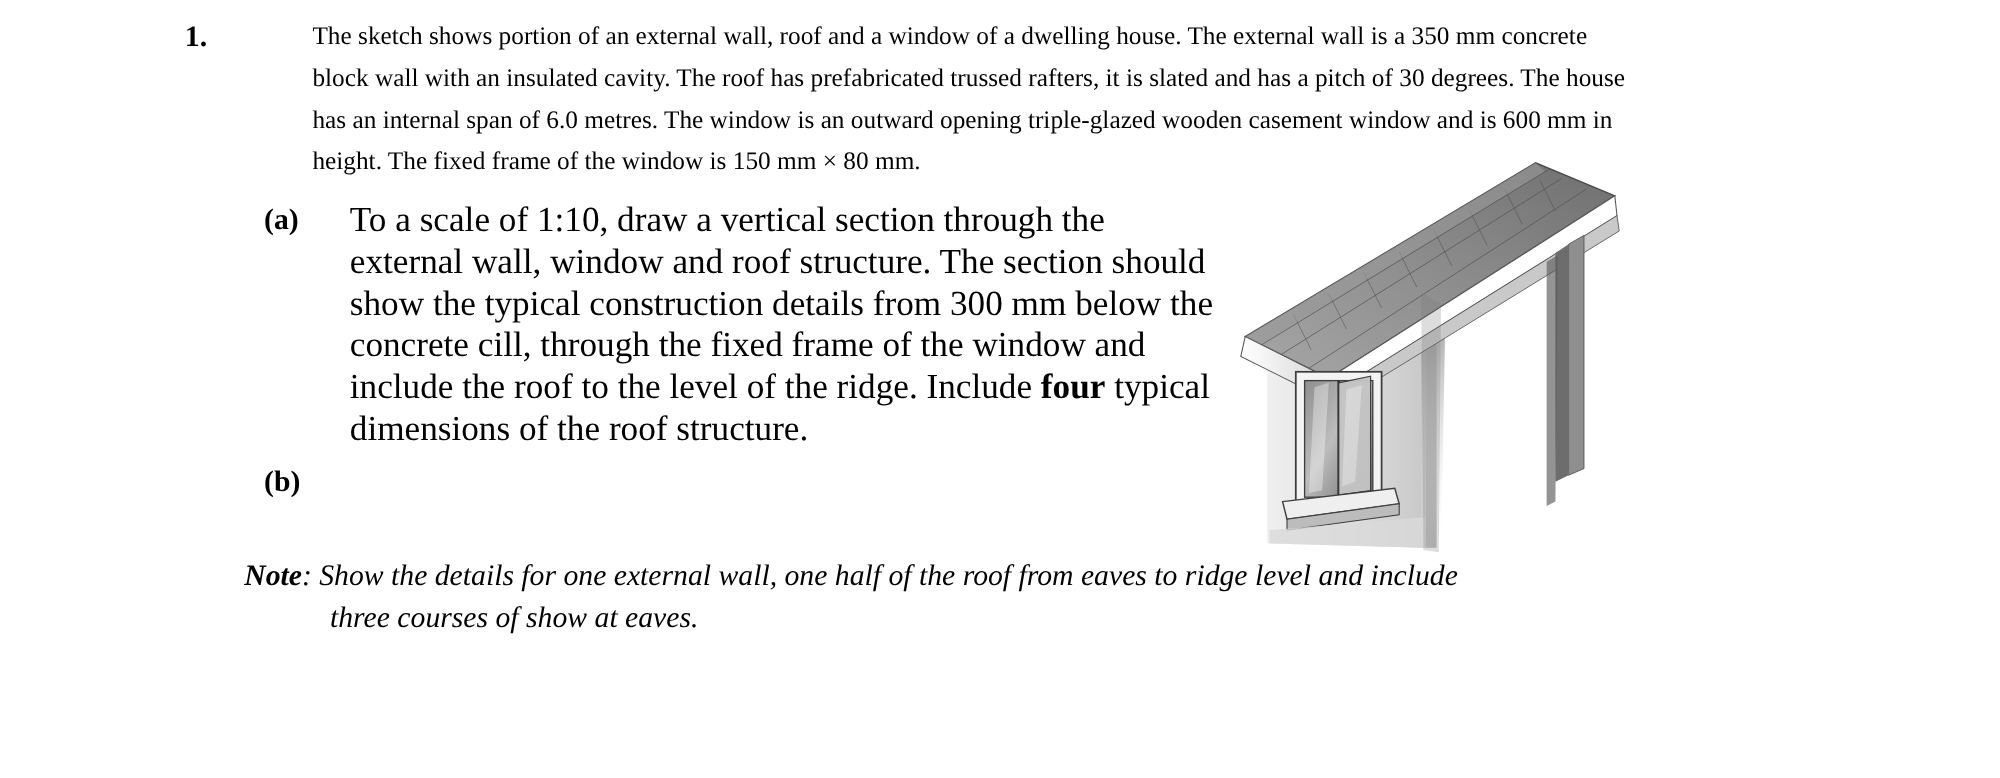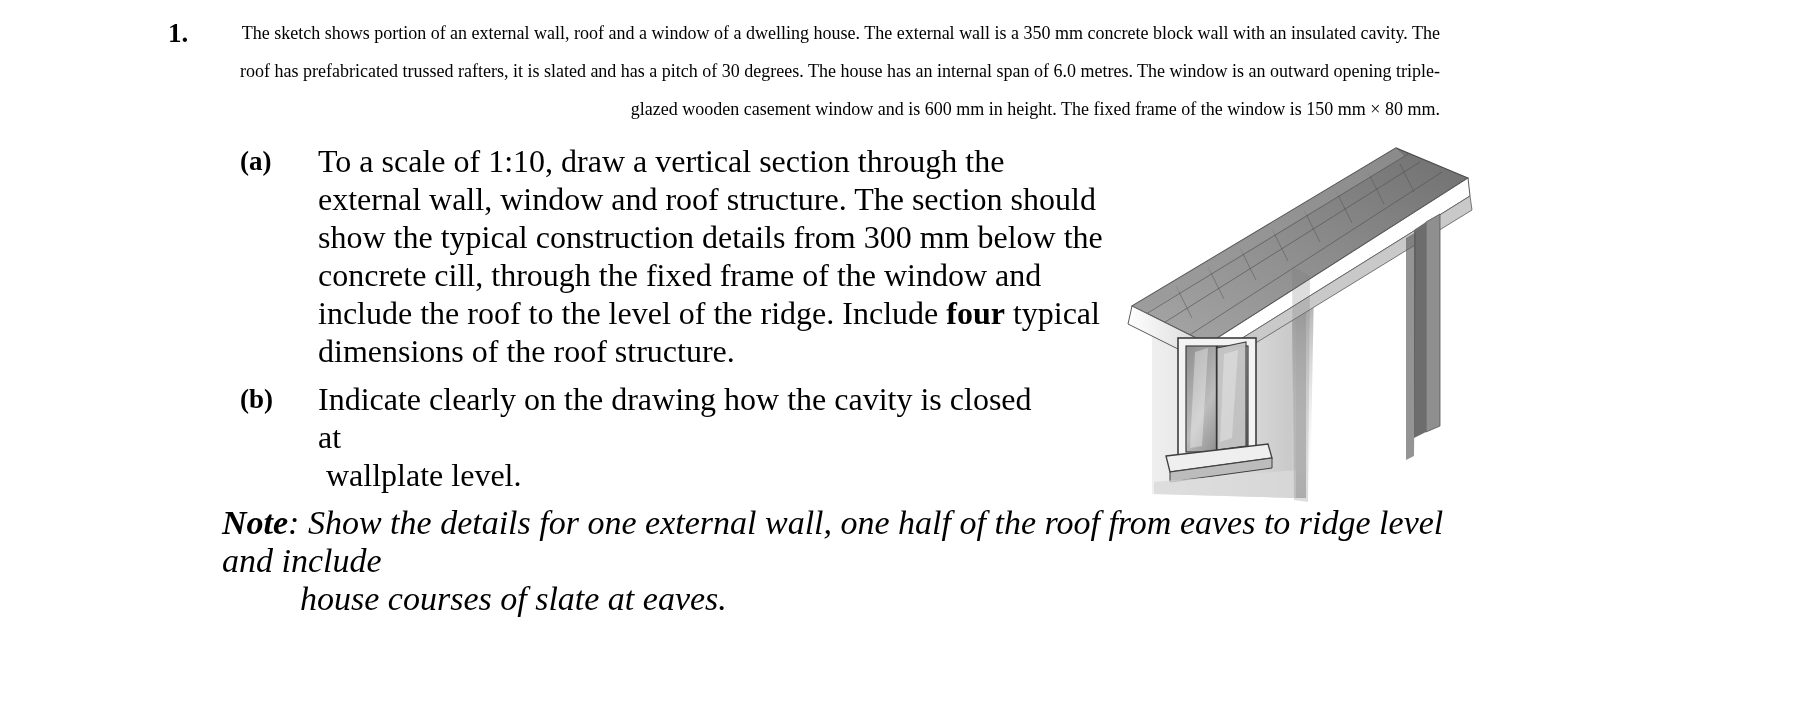--- a/index.html
+++ b/index.html
@@ -35,24 +35,25 @@
   }
   .q-number {
     width: 72px;
     flex: 0 0 72px;
     font-weight: bold;
     font-size: 27px;
     line-height: 38px;
   }
   .q-intro {
     flex: 1 1 auto;
-    font-size: 18px;
-    line-height: 38px;
-    text-align: right;
+    font-size: 23px;
+    line-height: 38px;
+    text-align: left;
     max-width: 1200px;
+    margin-left: 44px;
   }
 
   .parts {
     margin-top: 14px;
     padding-left: 72px;
   }
   .part {
     display: flex;
     align-items: flex-start;
     margin-bottom: 10px;
@@ -77,21 +78,21 @@
     padding-left: 8px;
     display: block;
   }
 
   .note {
     position: absolute;
     left: 222px;
     top: 504px;
     width: 1230px;
     font-style: italic;
-    font-size: 34px;
+    font-size: 27px;
     line-height: 38px;
   }
   .note-word {
     font-weight: bold;
     font-style: italic;
   }
   .note-indent {
     display: block;
     padding-left: 78px;
   }
@@ -121,32 +122,28 @@
 
     <div class="parts">
 
       <div class="part">
         <div class="part-label">(a)</div>
         <div class="part-text"><span>To a scale of 1:10, draw a vertical section through the external wall, window and roof structure.  The section should show the typical construction details from 300 mm below the concrete cill, through the fixed frame of the window and include the roof to the level of the ridge.  Include </span><b>four</b><span> typical dimensions of the roof structure.</span></div>
       </div>
 
       <div class="part">
         <div class="part-label">(b)</div>
-        <div class="part-text narrow">
-          <span>Indicate clearly on the drawing how the cavity is closed at</span>
-          <span class="part-b-line2">wallplate level.</span>
-        </div>
       </div>
 
     </div>
   </div>
 
   <div class="note">
     <span class="note-word">Note</span><span>: Show the details for one external wall, one half of the roof from eaves to ridge level and include</span>
-    <span class="note-indent">house courses of slate at eaves.</span>
+    <span class="note-indent">three courses of show at eaves.</span>
   </div>
 
   <div class="sketch">
     <svg width="400" height="390" viewBox="0 0 400 390" xmlns="http://www.w3.org/2000/svg" aria-hidden="true">
       <defs>
         <linearGradient id="wallGrad" x1="0" y1="0" x2="1" y2="0">
           <stop offset="0%" stop-color="#efefef"></stop>
           <stop offset="55%" stop-color="#dedede"></stop>
           <stop offset="100%" stop-color="#c8c8c8"></stop>
         </linearGradient>

